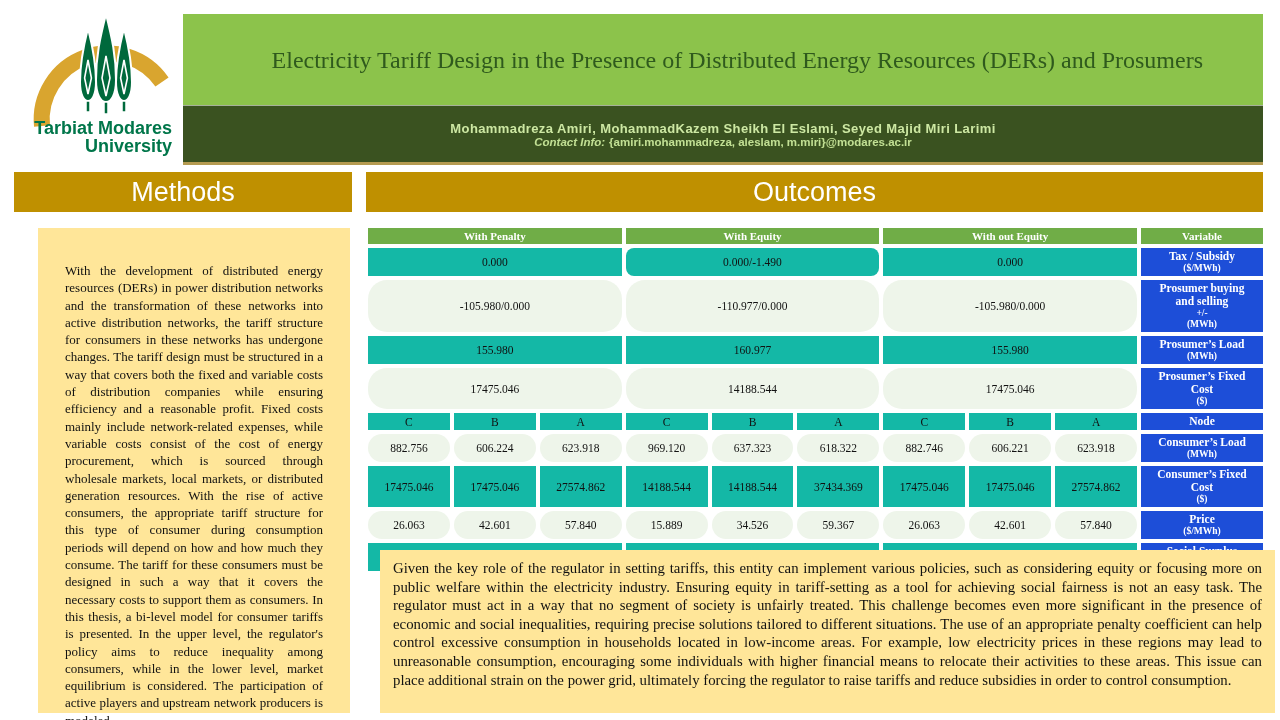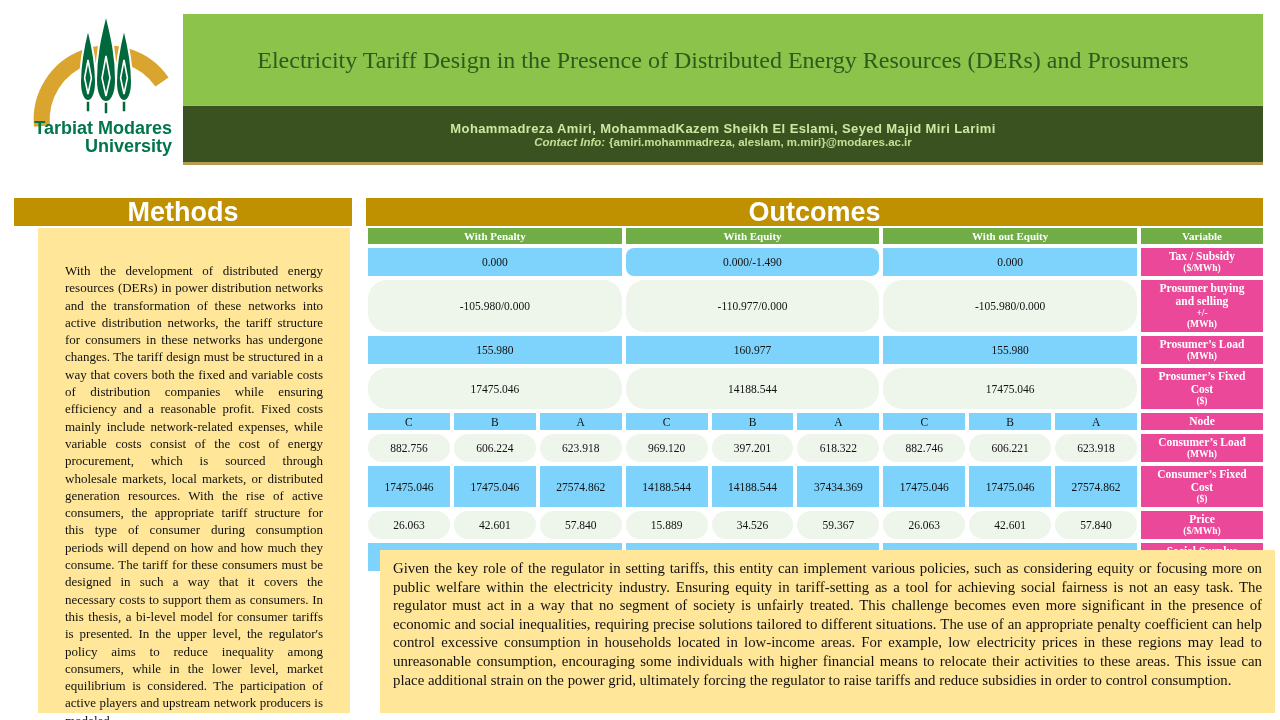--- a/index.html
+++ b/index.html
@@ -2,56 +2,56 @@
 <html><head>
 <meta charset="utf-8">
 <style>
   html,body{margin:0;padding:0;background:#ffffff;}
   .poster{position:relative;width:1280px;height:720px;background:#ffffff;overflow:hidden;
           font-family:"Liberation Serif", serif;}
 
   
   .logo{position:absolute;left:26px;top:8px;width:152px;height:156px;}
   .title-banner{position:absolute;left:183px;top:14px;width:1080px;height:91px;
-                background:#8CC34B;display:flex;align-items:center;justify-content:center;}
+                background:#8CC34B;display:flex;align-items:center;justify-content:flex-end;}
   .title-banner h1{margin:0;padding:0 60px;font-size:24px;line-height:38px;font-weight:normal;
                    color:#2F5A1D;text-align:center;font-family:"Liberation Serif",serif;}
   .author-bar{position:absolute;left:183px;top:105px;width:1080px;height:56px;background:#3A5220;
               border-top:1px solid rgba(255,255,255,.55);border-bottom:3px solid #B59B51;
               display:flex;flex-direction:column;align-items:center;justify-content:center;}
   .authors{font-family:"Liberation Sans",sans-serif;font-weight:bold;font-size:13px;
            letter-spacing:.4px;color:#CDE8A3;}
   .contact{font-family:"Liberation Sans",sans-serif;font-size:11.5px;color:#C2E094;font-weight:bold;}
   .contact .lbl{font-style:italic;margin-right:4px;}
 
   
-  .sec-head{position:absolute;height:28px;background:#BF9000;color:#ffffff;
-            font-family:"Liberation Sans",sans-serif;font-weight:bold;font-size:27px;
-            display:flex;align-items:center;justify-content:center;margin-top:26px;}
+  .sec-head{position:absolute;height:40px;background:#BF9000;color:#ffffff;
+            font-family:"Liberation Sans",sans-serif;font-weight:normal;font-size:27px;
+            display:flex;align-items:center;justify-content:center;}
   .methods-head{left:14px;top:172px;width:338px;}
   .outcomes-head{left:366px;top:172px;width:897px;}
 
   
   .methods-box{position:absolute;left:38px;top:228px;width:312px;height:485px;background:#FFE699;
                box-sizing:border-box;padding:22px 15px;}
   .methods-box p{margin:12px;font-size:13px;line-height:17.3px;text-align:justify;color:#111111;}
   .outcomes-box{position:absolute;left:368px;top:550px;width:895px;height:163px;background:#FFE699;
                 box-sizing:border-box;padding:9px 13px;margin-left:12px;}
   .outcomes-box p{margin:0;font-size:14.8px;line-height:18.6px;text-align:justify;color:#111111;}
 
   
   .tbl{position:absolute;left:368px;top:228px;width:895px;display:grid;
        grid-template-columns:repeat(9,1fr) 122px;gap:4px;background:#ffffff;}
   .tbl .th{background:#70AD47;color:#ffffff;font-weight:bold;font-size:11px;line-height:14px;
            display:flex;align-items:center;justify-content:center;padding:1px 2px;text-align:center;}
   .tbl .td{font-size:11.5px;color:#111111;display:flex;align-items:center;justify-content:center;
            padding:2px;text-align:center;}
-  .tbl .a{background:#7dd3fc;}
+  .tbl .a{background:#14b8a6;}
   .tbl .b{background:#EEF5EA;border-radius:19px;}
-  .tbl .lab{background:#ec4899;color:#ffffff;font-weight:bold;font-size:11.5px;line-height:13px;
+  .tbl .lab{background:#1d4ed8;color:#ffffff;font-weight:bold;font-size:11.5px;line-height:13px;
             display:flex;flex-direction:column;align-items:center;justify-content:center;
             padding:2px;text-align:center;}
   .tbl .lab .unit{font-size:9.5px;line-height:11px;font-weight:bold;}
 </style>
 </head>
 <body>
 
 <div class="poster">
 
   <div class="logo">
@@ -143,21 +143,21 @@
       <div class="td a">C</div>
       <div class="td a">B</div>
       <div class="td a">A</div>
       <div class="lab">
         <div>Node</div>
       </div>
       <div class="td b">882.756</div>
       <div class="td b">606.224</div>
       <div class="td b">623.918</div>
       <div class="td b">969.120</div>
-      <div class="td b">397.201</div>
+      <div class="td b">637.323</div>
       <div class="td b">618.322</div>
       <div class="td b">882.746</div>
       <div class="td b">606.221</div>
       <div class="td b">623.918</div>
       <div class="lab">
         <div>Consumer’s Load</div>
         <div class="unit">(MWh)</div>
       </div>
       <div class="td a">17475.046</div>
       <div class="td a">17475.046</div>

